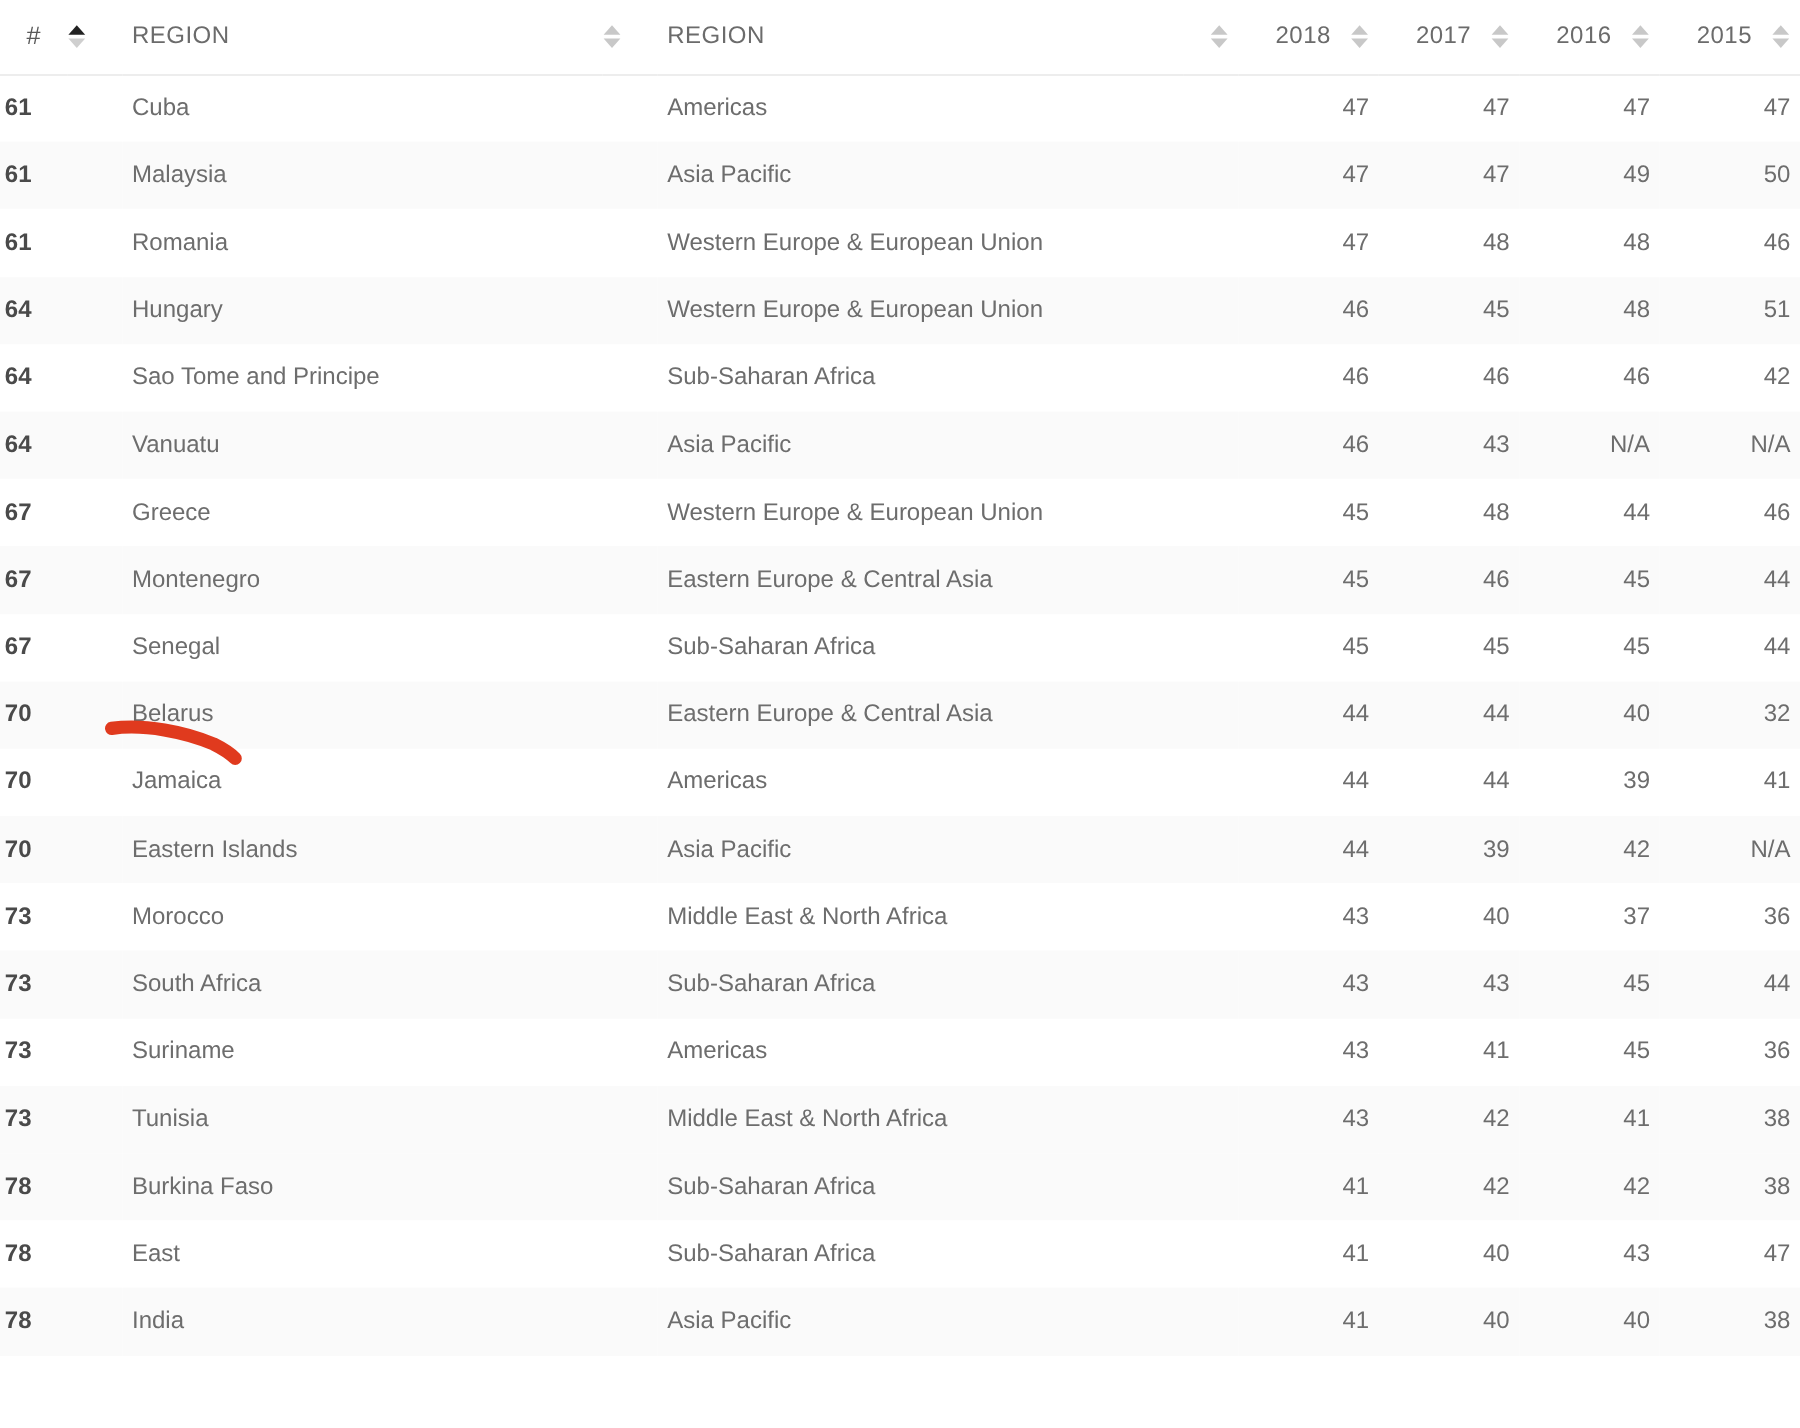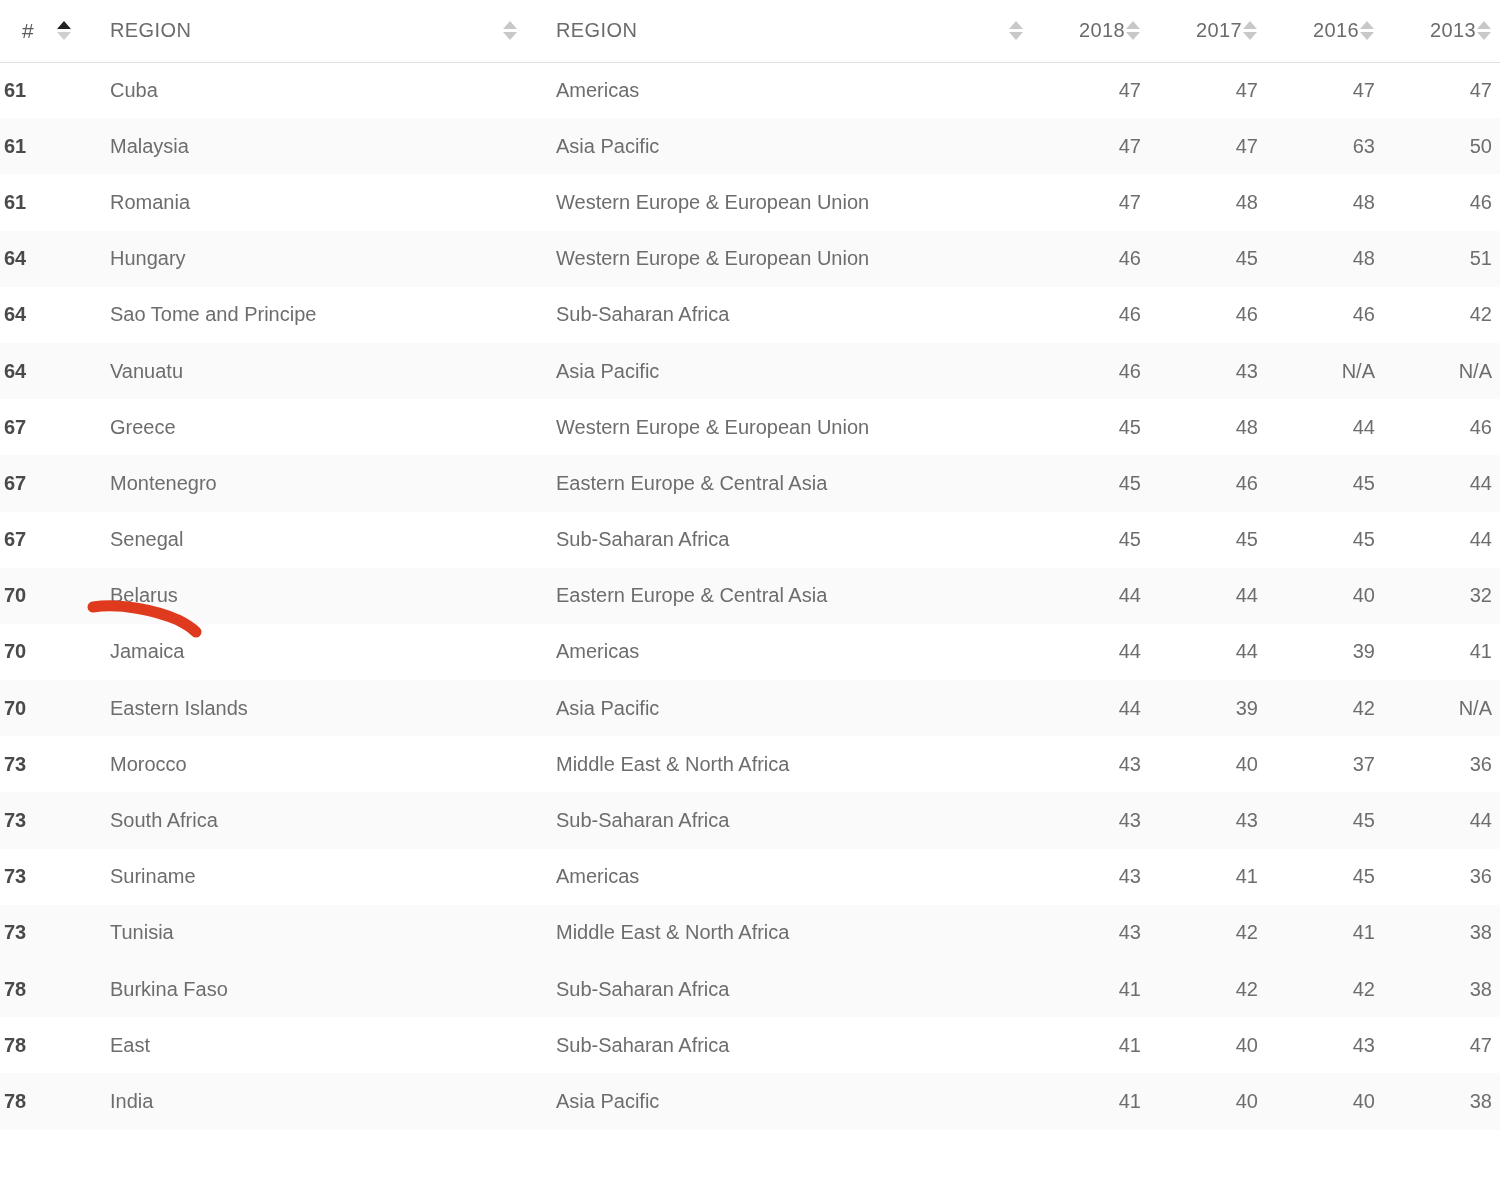--- a/index.html
+++ b/index.html
@@ -91,21 +91,21 @@
 
   th.col-rank .th-inner    { padding-left: 22px; }
   th.col-country .th-inner { padding-left: 8px;  }
   th.col-region .th-inner  { padding-left: 8px;  }
   th.col-year .th-inner    { padding-right: 8px; }
   th.col-sort3 .th-inner   { justify-content: flex-end; padding-right: 8px;}
 
   .year-head {
     display: inline-flex;
     align-items: center;
-    gap: 0;
+    gap: 16px;
   }
 
   
   tbody tr {
     height: 56.2px;
   }
   tbody tr.alt { background: #fafafa; }
   tbody tr.plain { background: #ffffff; }
 
   tbody td {
@@ -238,21 +238,21 @@
                 <span class="arw up"></span>
                   <span class="arw down"></span>
               </span>
             </span>
           </div>
         </th>
 
         <th class="col-year">
           <div class="th-inner right">
             <span class="year-head">
-              <span class="th-label">2013</span>
+              <span class="th-label">2015</span>
               <span class="sort-icon">
                 <span class="arw up"></span>
                   <span class="arw down"></span>
               </span>
             </span>
           </div>
         </th>
 
       </tr>
     </thead>
@@ -266,21 +266,21 @@
           <td class="num">47</td>
           <td class="num">47</td>
           <td class="num">47</td>
         </tr>
         <tr class="alt">
           <td class="rank" colspan="2">61</td>
           <td class="country" colspan="2">Malaysia</td>
           <td class="region" colspan="2">Asia Pacific</td>
           <td class="num">47</td>
           <td class="num">47</td>
-          <td class="num">63</td>
+          <td class="num">49</td>
           <td class="num">50</td>
         </tr>
         <tr class="plain">
           <td class="rank" colspan="2">61</td>
           <td class="country" colspan="2">Romania</td>
           <td class="region" colspan="2">Western Europe &amp; European Union</td>
           <td class="num">47</td>
           <td class="num">48</td>
           <td class="num">48</td>
           <td class="num">46</td>

